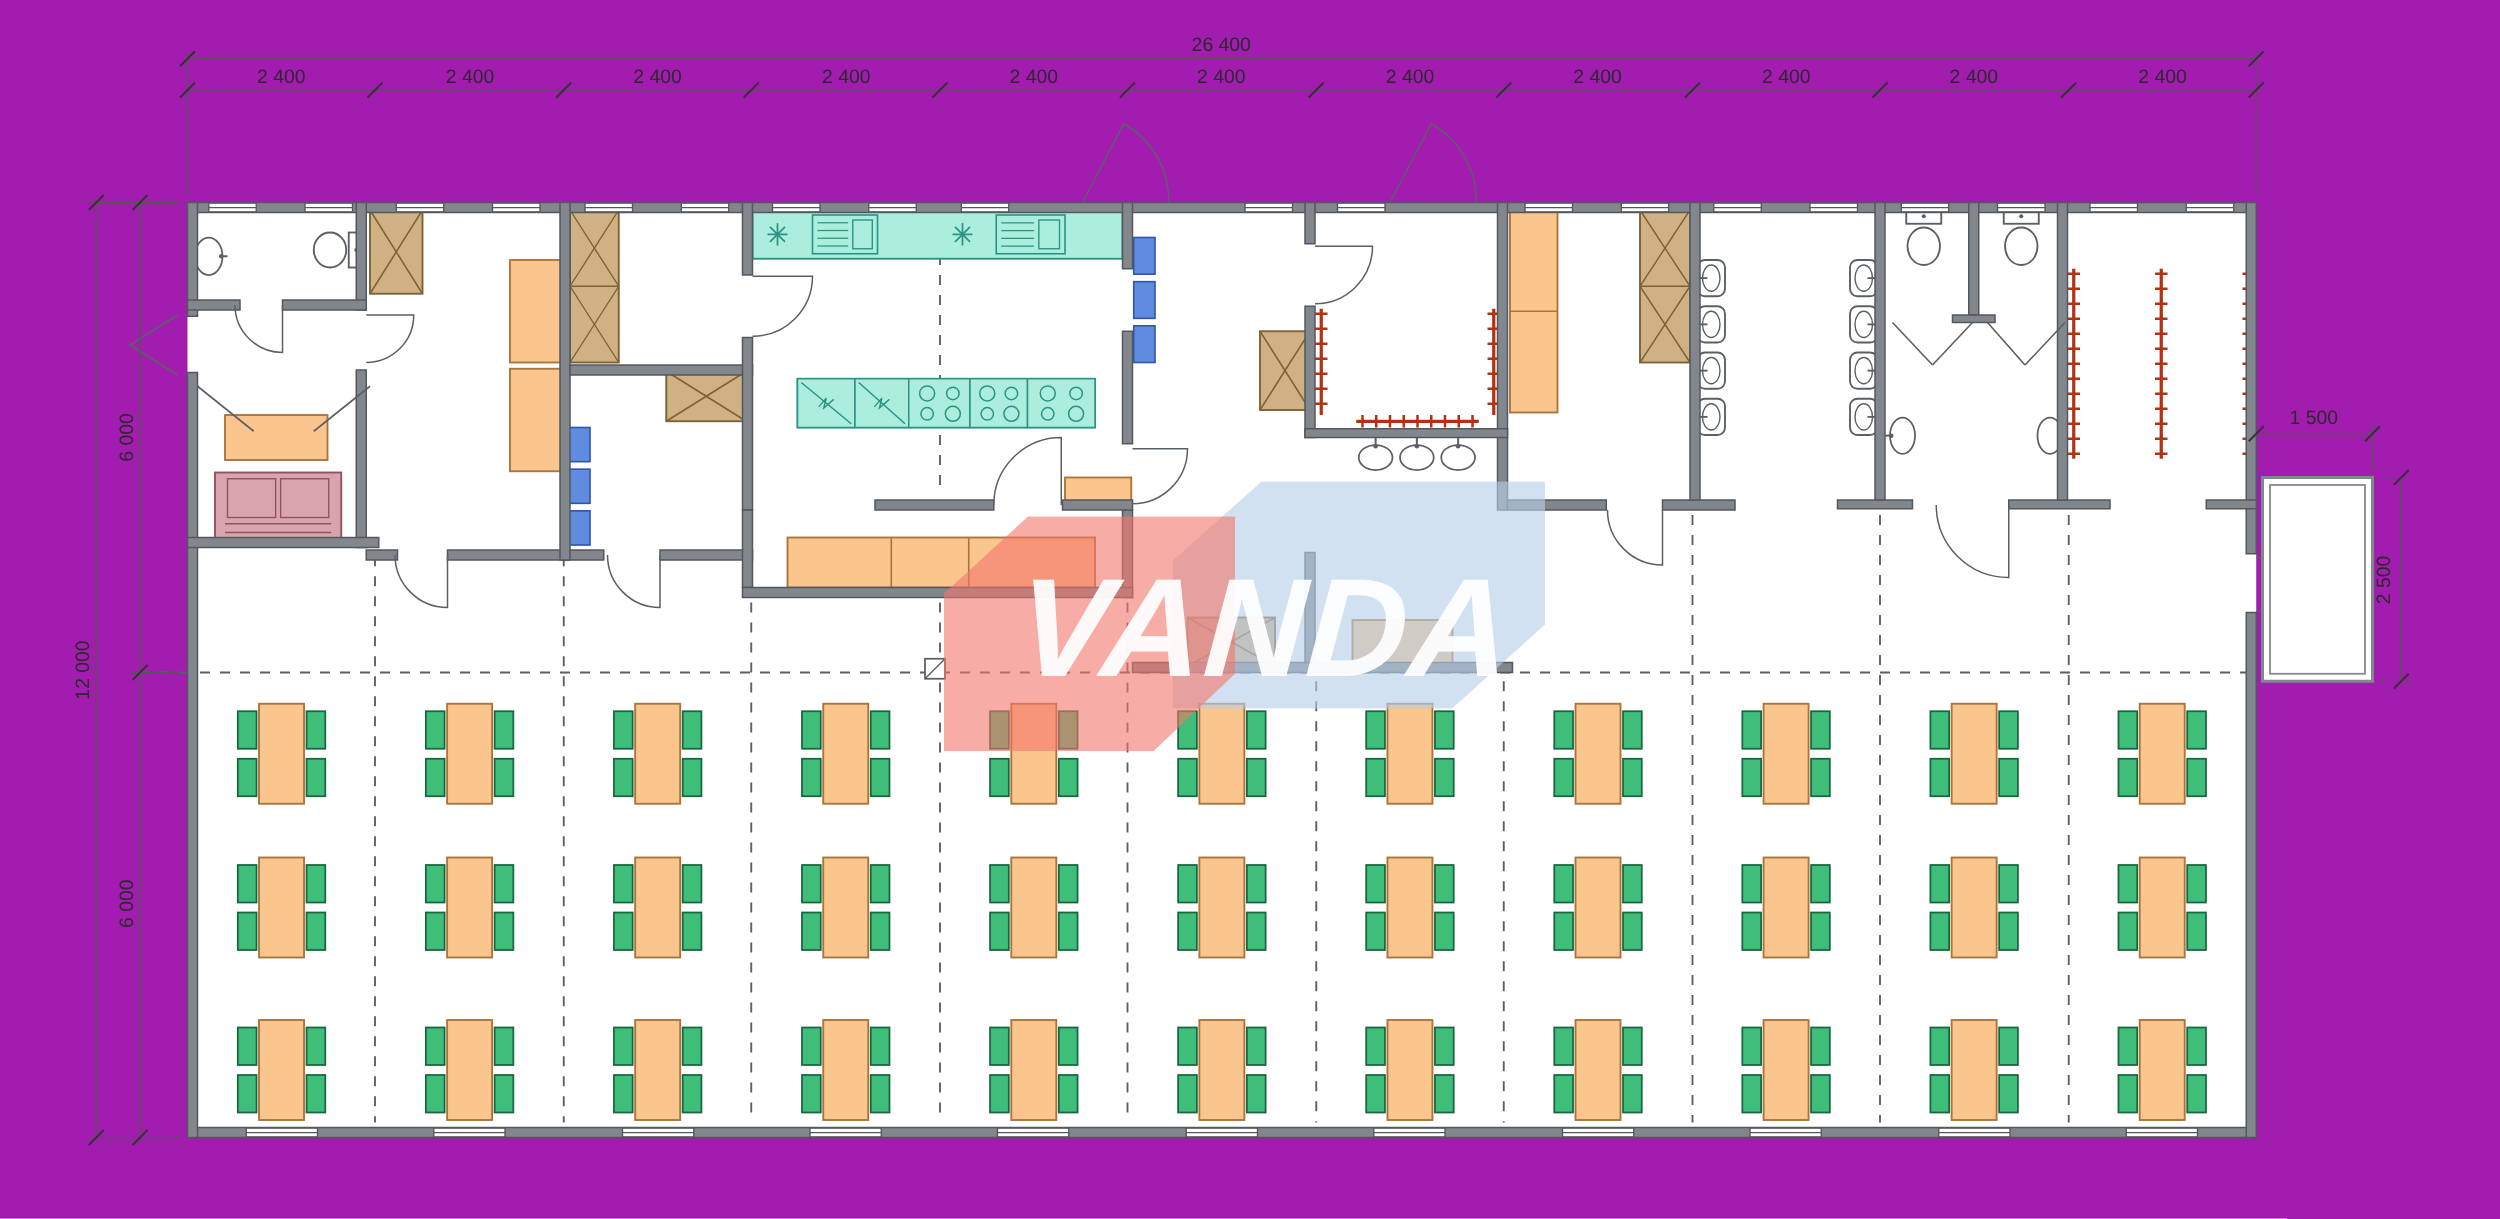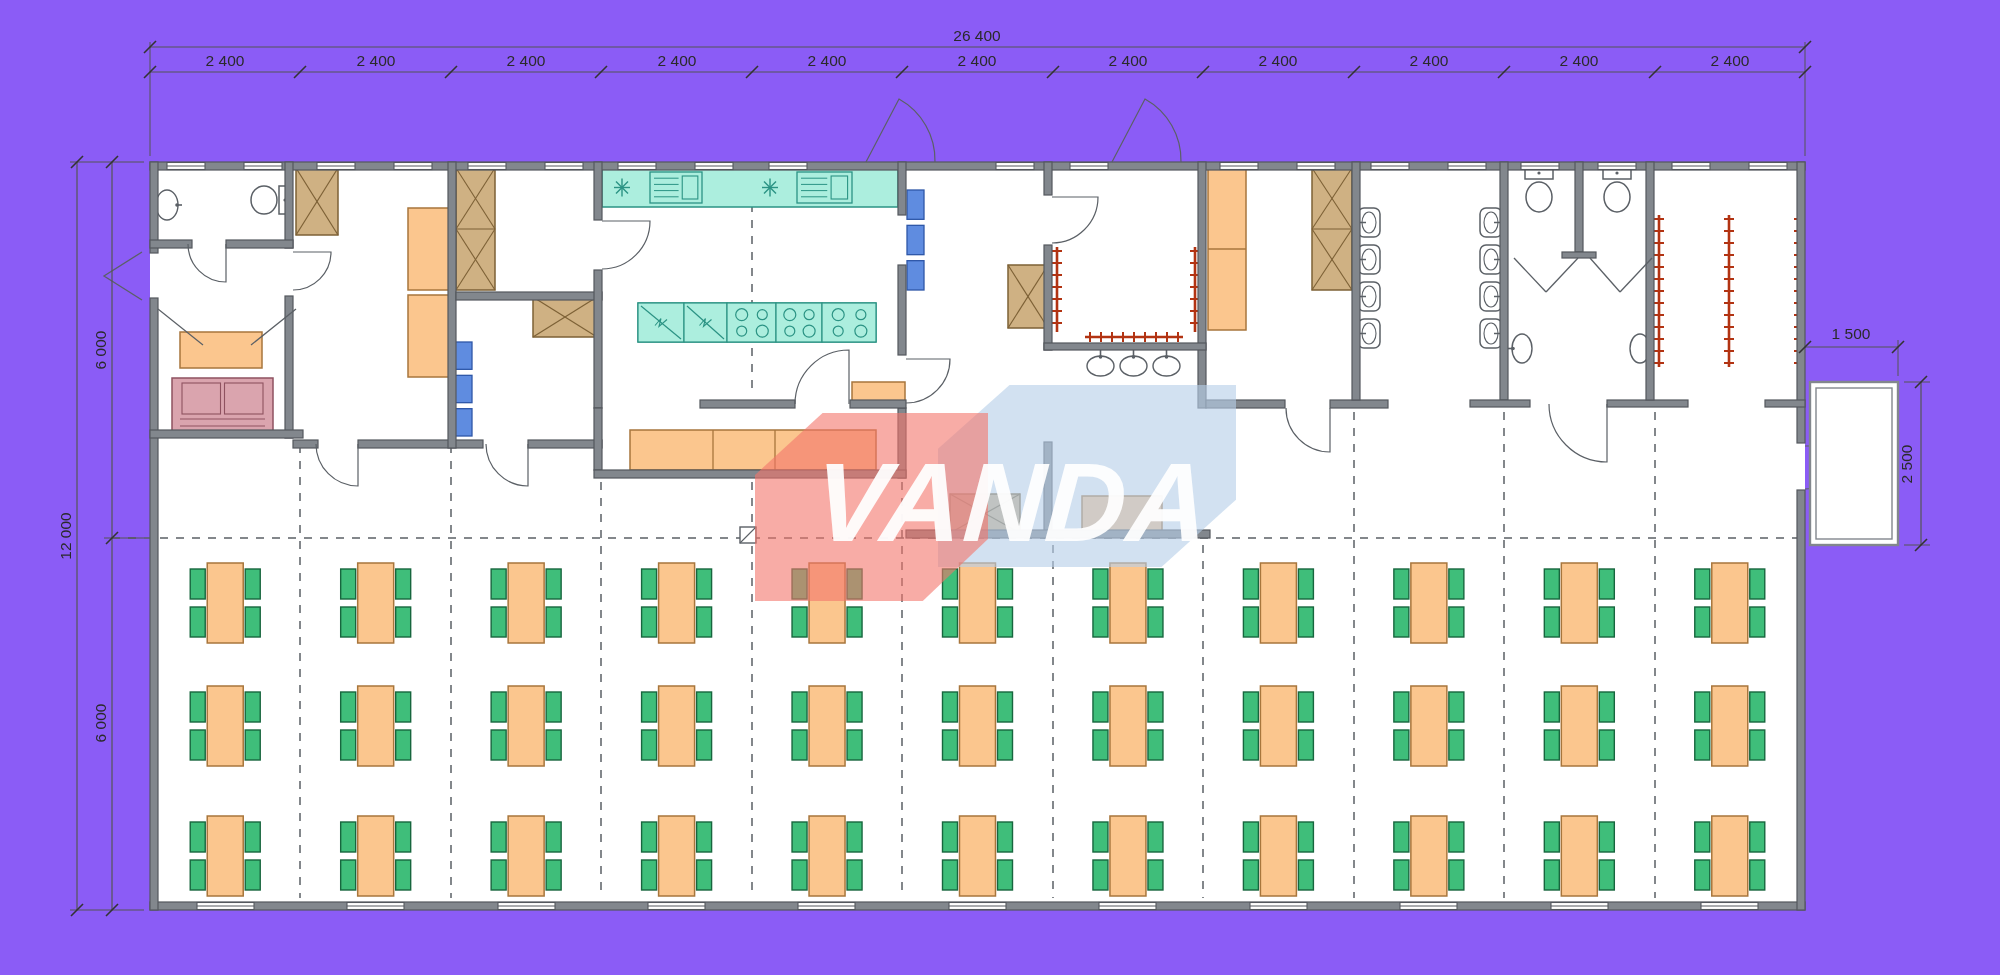--- a/index.html
+++ b/index.html
@@ -1,17 +1,17 @@
 <!DOCTYPE html>
 <html><head>
 <meta charset="utf-8">
 <style>
   html,body{margin:0;padding:0;background:#ffffff;}
   body{font-family:"Liberation Sans", sans-serif;}
-  #stage{position:relative;width:2000px;height:975px;background:#8b5cf6;overflow:hidden;}
+  #stage{position:relative;width:2000px;height:975px;background:#a21caf;overflow:hidden;}
   #plan{position:absolute;left:0;top:0;}
   .wm{position:absolute;pointer-events:none;}
   #wm-blue{left:938px;top:385px;width:298px;height:182px;background:#b7cfe9;opacity:.62;
      clip-path:polygon(0 35%,24% 0,100% 0,100% 63%,75% 100%,0 100%);}
   #wm-red{left:755px;top:413px;width:233px;height:188px;background:#f3746b;opacity:.60;
      clip-path:polygon(0 33%,29% 0,100% 0,100% 67%,72% 100%,0 100%);}
   #wm-text{left:812px;top:438px;width:400px;height:130px;color:#ffffff;opacity:.94;
      font-size:112px;font-weight:800;font-style:italic;letter-spacing:1px;line-height:130px;
      text-align:center;transform:skewX(-4deg);}
   text{font-family:"Liberation Sans", sans-serif;}

